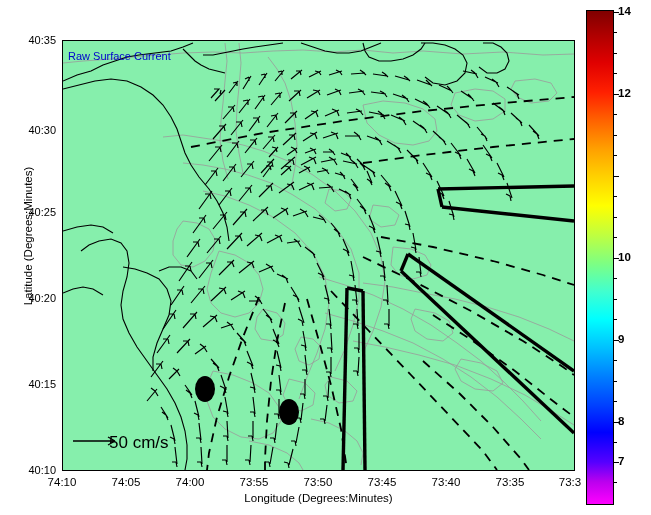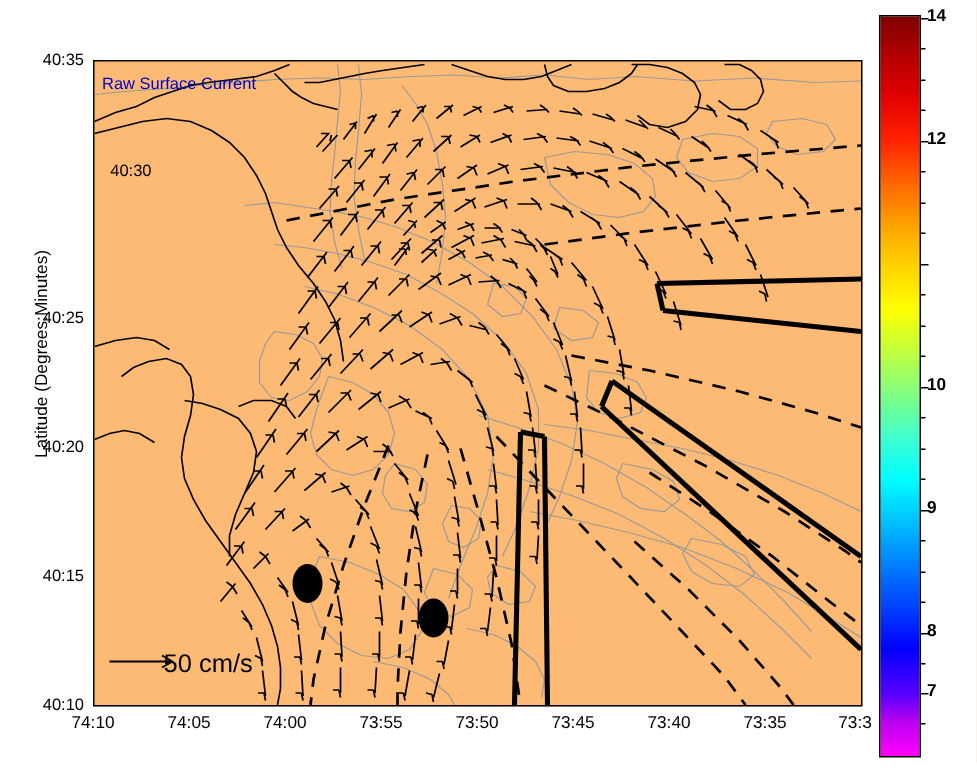--- a/index.html
+++ b/index.html
@@ -8,21 +8,21 @@
 
   #stage{position:absolute;left:0;top:0;width:651px;height:515px;background:#fff;}
 
   
   #title{position:absolute;left:0;top:14px;width:580px;text-align:center;
          color:#0000cc;font-size:13.5px;font-weight:bold;letter-spacing:.3px;
          white-space:pre;}
 
   
   #plot{position:absolute;left:62px;top:40px;width:513px;height:431px;
-        background:#fdba74;border:1px solid #000;box-sizing:border-box;overflow:hidden;}
+        background:#86efac;border:1px solid #000;box-sizing:border-box;overflow:hidden;}
   #plotsvg{position:absolute;left:0;top:0;}
 
   
   .anno{position:absolute;color:#0000cc;font-size:11px;white-space:nowrap;}
   #anno1{left:5px;top:9px;}
   #anno2{left:5px;top:24px;}
   #veclabel{position:absolute;left:46px;top:392px;font-size:17px;color:#000;white-space:nowrap;}
   .ylab{position:absolute;width:56px;text-align:right;font-size:11px;color:#000;}
   .xlab{position:absolute;width:60px;text-align:center;font-size:11.5px;color:#000;}
   #xaxis-title{position:absolute;left:62px;top:492px;width:513px;text-align:center;
@@ -360,36 +360,37 @@
       <g stroke="#000" stroke-width="1.3" fill="none">
         <path d="M10,400 l42,0 M52,400 l-7,-4 M52,400 l-7,4"></path>
       </g>
     </svg>
 
     <div class="anno" id="anno1">Raw Surface Current</div>
     <div id="veclabel">50 cm/s</div>
   </div>
 
   <div class="ylab" style="left:0px;top:34px;">40:35</div>
-  <div class="ylab" style="left:0px;top:108px;padding-left:45px;">40:30</div>
+  <div class="ylab" style="left:0px;top:124px;">40:30</div>
   <div class="ylab" style="left:0px;top:206px;">40:25</div>
   <div class="ylab" style="left:0px;top:292px;">40:20</div>
   <div class="ylab" style="left:0px;top:378px;">40:15</div>
   <div class="ylab" style="left:0px;top:464px;">40:10</div>
 
   <div class="xlab" style="left:32px;top:476px;">74:10</div>
   <div class="xlab" style="left:96px;top:476px;">74:05</div>
   <div class="xlab" style="left:160px;top:476px;">74:00</div>
   <div class="xlab" style="left:224px;top:476px;">73:55</div>
   <div class="xlab" style="left:288px;top:476px;">73:50</div>
   <div class="xlab" style="left:352px;top:476px;">73:45</div>
   <div class="xlab" style="left:416px;top:476px;">73:40</div>
   <div class="xlab" style="left:480px;top:476px;">73:35</div>
   <div class="xlab" style="left:540px;top:476px;">73:3</div>
 
+  <div id="xaxis-title">Longitude (Degrees:Minutes)</div>
   <div id="yaxis-title">Latitude (Degrees:Minutes)</div>
 
   <div id="cbar"></div>
 
   <div class="ctick" style="top:12px;"></div>
   <div class="ctick" style="top:94px;"></div>
   <div class="ctick" style="top:176px;"></div>
   <div class="ctick" style="top:258px;"></div>
   <div class="ctick" style="top:340px;"></div>
   <div class="ctick" style="top:422px;"></div>

